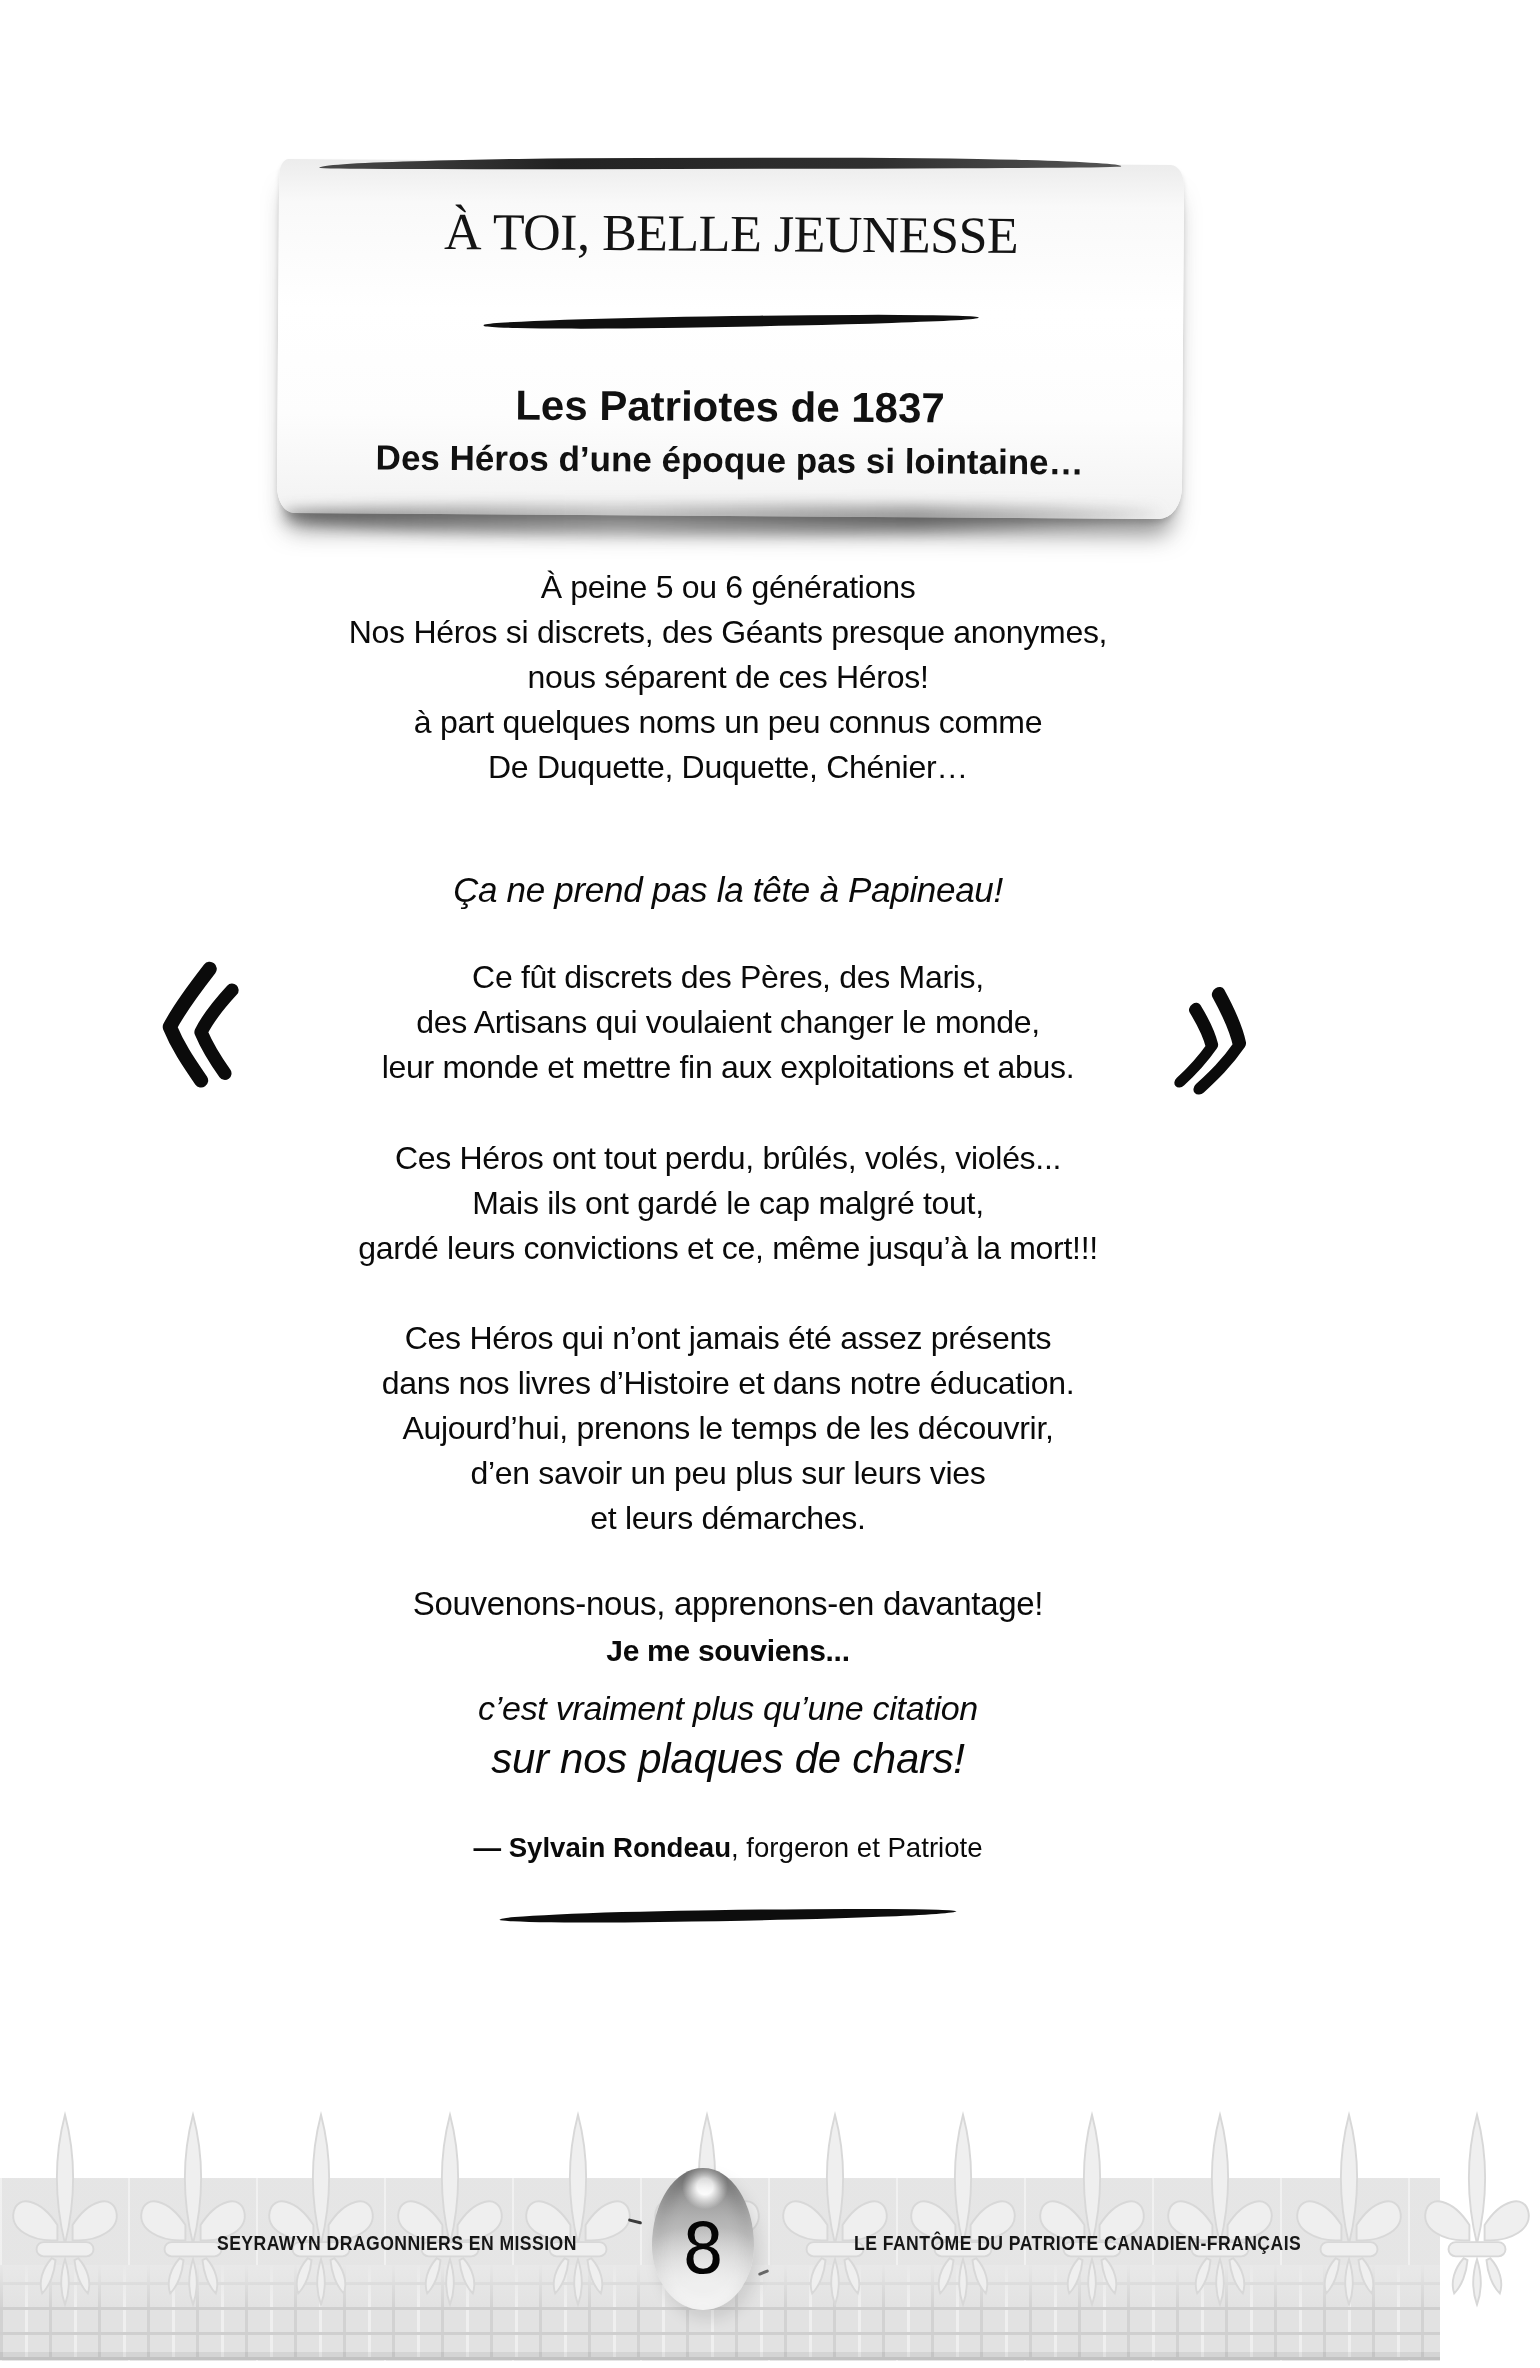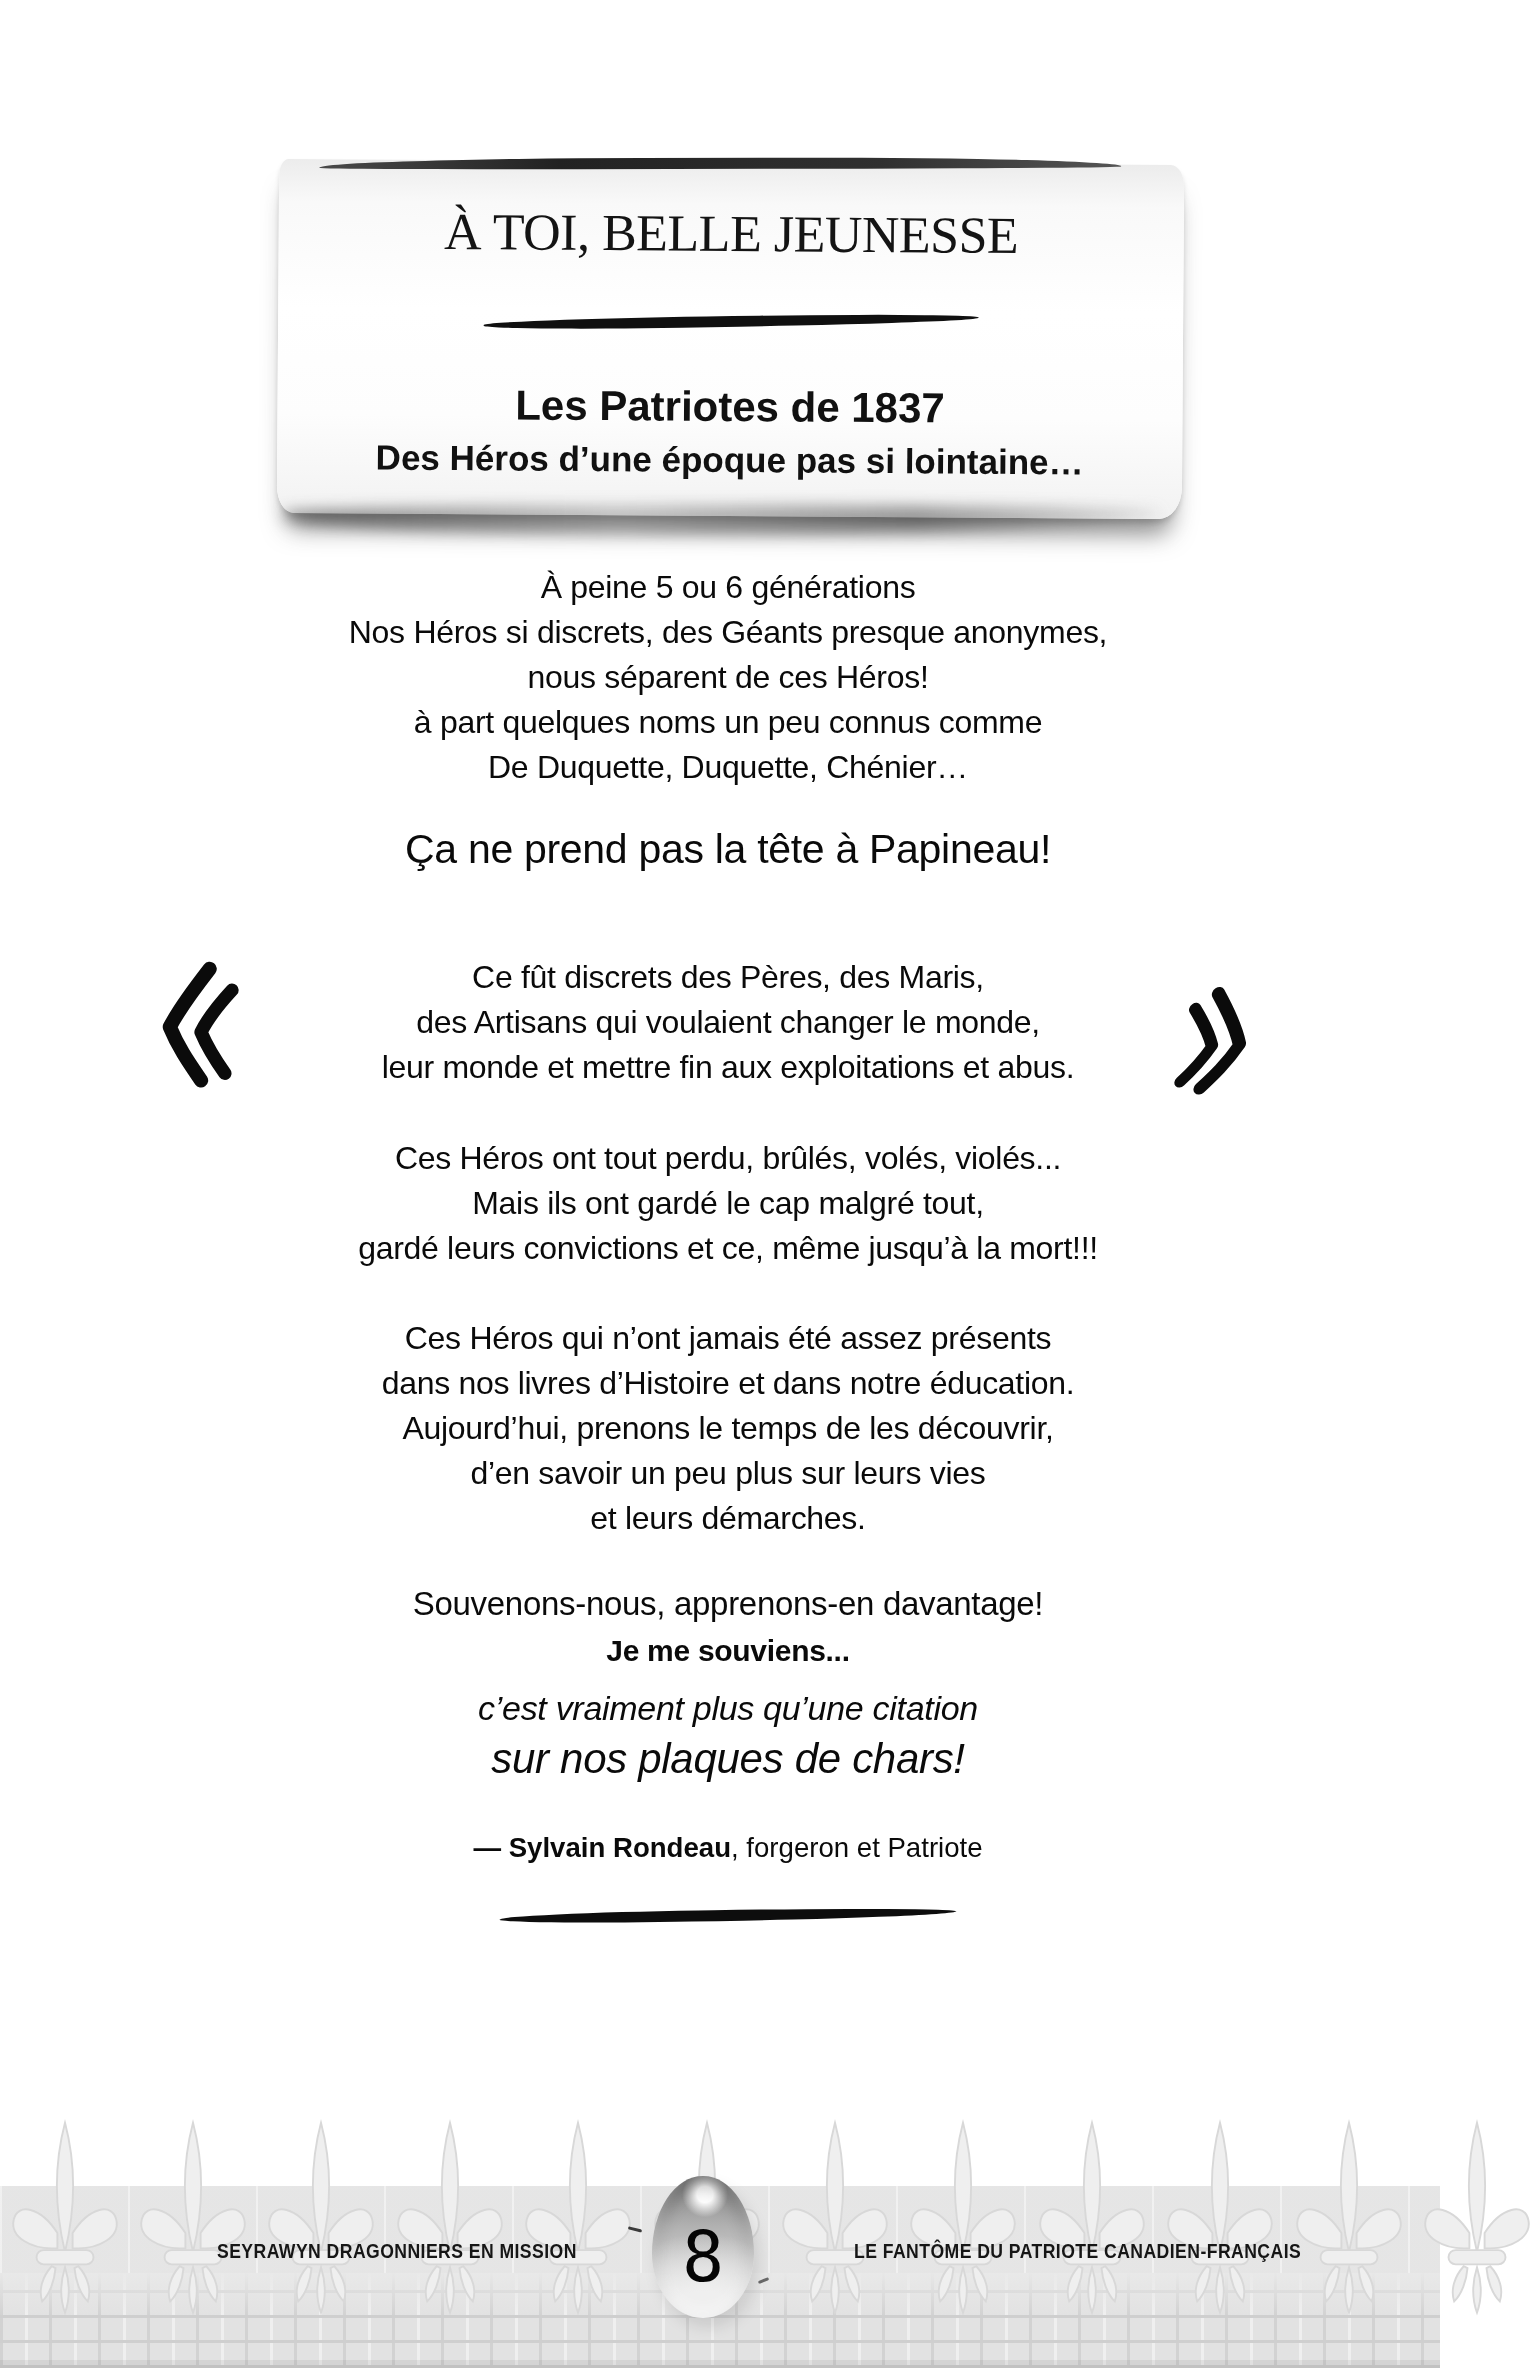--- a/index.html
+++ b/index.html
@@ -29,32 +29,32 @@
   .chev{position:absolute;stroke:#0b0b0b;fill:none;stroke-linecap:round;stroke-linejoin:round;}
   .chev-left{left:150px;top:957px;width:89px;height:135px;transform:rotate(1deg);}
   .chev-right{left:1176px;top:987px;width:86px;height:110px;transform:skewX(-12deg) rotate(2deg);}
 
   
   .content{position:absolute;left:224px;top:0;width:1008px;text-align:center;
     font-size:32px;letter-spacing:-0.3px;}
   .content .blk{position:absolute;width:100%;}
   .pline{line-height:45px;white-space:nowrap;}
   .s1{top:565px;} .s2{top:955px;} .s3{top:1136px;} .s4{top:1316px;}
-  .quote{top:826px;font-size:41px;}
+  .quote{top:870px;font-style:italic;font-size:35px;}
   .closing{top:1585px;font-size:33px;}
   .motto{top:1634px;font-weight:bold;font-size:30px;}
   .mi1{top:1689px;font-style:italic;font-size:34px;}
   .mi2{top:1735px;font-style:italic;font-size:42px;}
   .signature{top:1832px;font-size:27.6px;letter-spacing:0;}
   .sig-name{font-weight:bold;}
   .bottom-line{position:absolute;top:1910px;left:50%;width:457px;height:11.4px;background:#0d0d0d;
     border-radius:45% 55% 60% 40% / 55% 45% 55% 45%;transform:translateX(-50%) rotate(-0.9deg);}
 
   
-  .footer{position:absolute;left:0;bottom:0;width:1440px;height:285px;}
+  .footer{position:absolute;left:0;bottom:8px;width:1440px;height:285px;}
   .band{position:absolute;top:103px;left:0;width:100%;height:183px;background:#e9e9e9;
     background-image:repeating-linear-gradient(90deg,rgba(255,255,255,0.35) 0 1.9px,rgba(0,0,0,0.015) 1.9px 128px);}
   .bricks{position:absolute;top:190px;left:0;width:100%;height:95px;background-color:#e2e2e2;
     background-image:
       linear-gradient(180deg,rgba(233,233,233,0.95),rgba(233,233,233,0) 45%),
       repeating-linear-gradient(0deg,#cfcfcf 0 2.9px,transparent 2.9px 25px),
       repeating-linear-gradient(90deg,#d2d2d2 0 2.9px,transparent 2.9px 49px),
       repeating-linear-gradient(90deg,transparent 0 25px,rgba(255,255,255,0.45) 25px 27.6px,transparent 27.6px 49px);}
   .bricks::after{content:"";position:absolute;left:0;right:0;bottom:0;height:7.6px;background:rgba(0,0,0,0.06);}
   .fleur{position:absolute;top:36px;width:114px;height:209px;}

